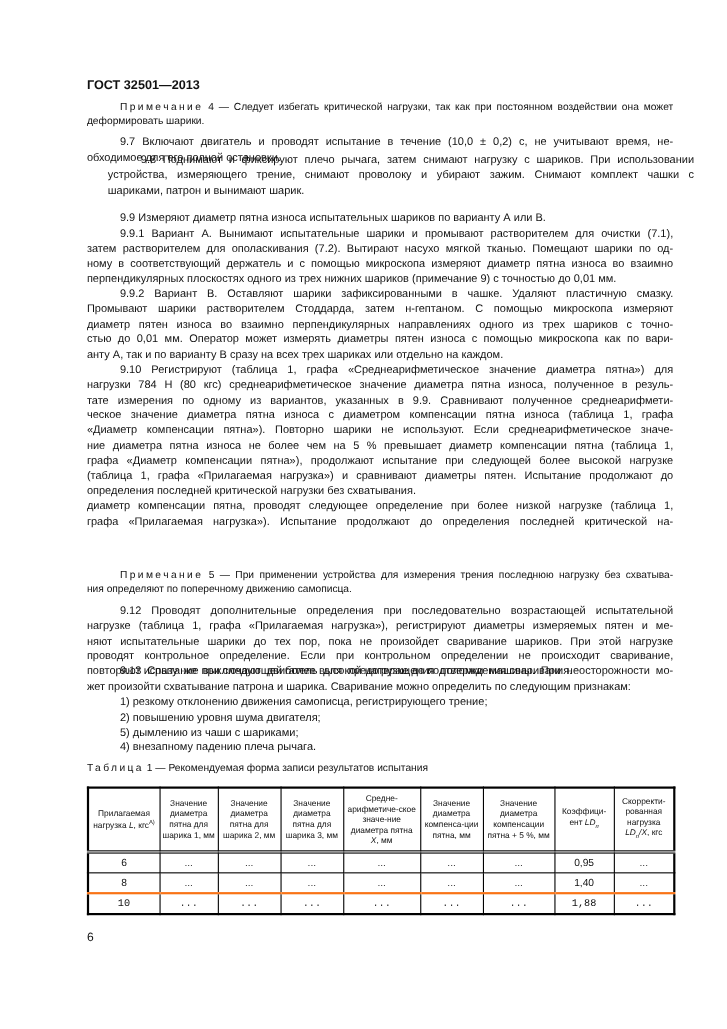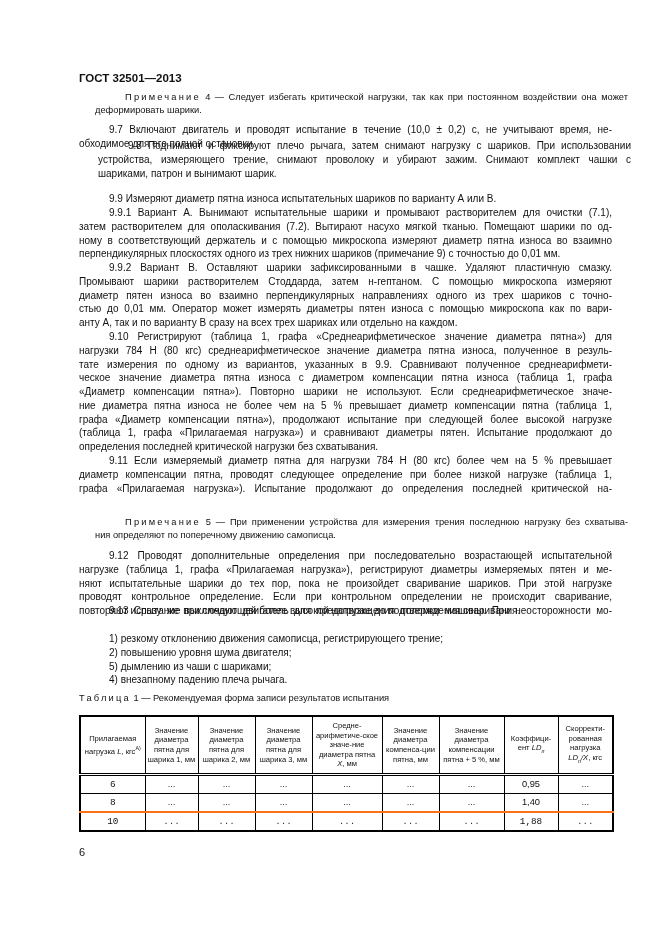--- a/index.html
+++ b/index.html
@@ -3,21 +3,21 @@
 <meta charset="utf-8">
 <style>
   html, body { margin: 0; padding: 0; background: #ffffff; }
   body { width: 661px; height: 935px; position: relative; overflow: hidden;
          font-family: "Liberation Sans", sans-serif; color: #111; }
   .page-header { position: absolute; left: 79px; top: 61px; font-size: 11.5px; font-weight: bold; letter-spacing: 0; margin-top: 11px; }
   .body-text { position: absolute; left: 79px; width: 533px; font-size: 10px; line-height: 13.75px; }
   .line { display: block; white-space: nowrap; text-align: justify; text-align-last: justify; height: 13.75px; overflow: visible; }
   .line.last { text-align-last: left; }
   .indent { padding-left: 30px; }
-  .note { font-size: 9.3px; line-height: 13.2px; margin-left: 16px; }
+  .note { font-size: 9.3px; line-height: 13.2px; }
   .note .line { height: 13.2px; }
   .spaced { letter-spacing: 2.2px; }
   .caption { position: absolute; left: 79px; top: 693px; font-size: 9.3px; }
   table.results { position: absolute; left: 79px; top: 715px; width: 533px; border-collapse: collapse; table-layout: fixed;
                   font-size: 7.6px; line-height: 9.6px; }
   table.results th, table.results td { border: 1px solid #000; text-align: center; vertical-align: middle; padding: 0 2px; font-weight: normal; }
   table.results { border: 2px solid #000; }
   table.results thead th { height: 56px; }
   table.results thead tr { border-bottom: 3px double #000; }
   table.results tbody td { height: 17px; font-size: 9.3px; }
@@ -73,40 +73,40 @@
   <span class="line">тате измерения по одному из вариантов, указанных в 9.9. Сравнивают полученное среднеарифмети-</span>
   <span class="line">ческое значение диаметра пятна износа с диаметром компенсации пятна износа (таблица 1, графа</span>
   <span class="line">«Диаметр компенсации пятна»). Повторно шарики не используют. Если среднеарифметическое значе-</span>
   <span class="line">ние диаметра пятна износа не более чем на 5 % превышает диаметр компенсации пятна (таблица 1,</span>
   <span class="line">графа «Диаметр компенсации пятна»), продолжают испытание при следующей более высокой нагрузке</span>
   <span class="line">(таблица 1, графа «Прилагаемая нагрузка») и сравнивают диаметры пятен. Испытание продолжают до</span>
   <span class="line last">определения последней критической нагрузки без схватывания.</span>
 </div>
 
 <div class="body-text" style="top:454px;">
-  <span class="line indent">9.11 Если измеряемый диаметр пятна для нагрузки 784 Н (80 кгс) более чем на 5 % превышает</span>
   <span class="line">диаметр компенсации пятна, проводят следующее определение при более низкой нагрузке (таблица 1,</span>
   <span class="line">графа «Прилагаемая нагрузка»). Испытание продолжают до определения последней критической на-</span>
 </div>
 
 <div class="body-text note" style="top:516px;">
   <span class="line indent"><span class="spaced">Примечание</span><span> 5 — При применении устройства для измерения трения последнюю нагрузку без схватыва-</span></span>
   <span class="line last">ния определяют по поперечному движению самописца.</span>
 </div>
 
 <div class="body-text" style="top:549px;">
   <span class="line indent">9.12 Проводят дополнительные определения при последовательно возрастающей испытательной</span>
   <span class="line">нагрузке (таблица 1, графа «Прилагаемая нагрузка»), регистрируют диаметры измеряемых пятен и ме-</span>
   <span class="line">няют испытательные шарики до тех пор, пока не произойдет сваривание шариков. При этой нагрузке</span>
   <span class="line">проводят контрольное определение. Если при контрольном определении не происходит сваривание,</span>
   <span class="line last">повторяют испытание при следующей более высокой нагрузке до подтверждения сваривания.</span>
 </div>
 
 <div class="body-text" style="top:604px;">
   <span class="line indent">9.13 Сразу же выключают двигатель для предотвращения поломки машины. При неосторожности мо-</span>
+  <span class="line last">жет произойти схватывание патрона и шарика. Сваривание можно определить по следующим признакам:</span>
 </div>
 
 <div class="body-text" style="top:632px;">
   <span class="line indent last">1) резкому отклонению движения самописца, регистрирующего трение;</span>
   <span class="line indent last">2) повышению уровня шума двигателя;</span>
   <span class="line indent last">5) дымлению из чаши с шариками;</span>
   <span class="line indent last">4) внезапному падению плеча рычага.</span>
 </div>
 
 <div class="caption"><span class="spaced">Таблица</span><span> 1 — Рекомендуемая форма записи результатов испытания</span></div>

